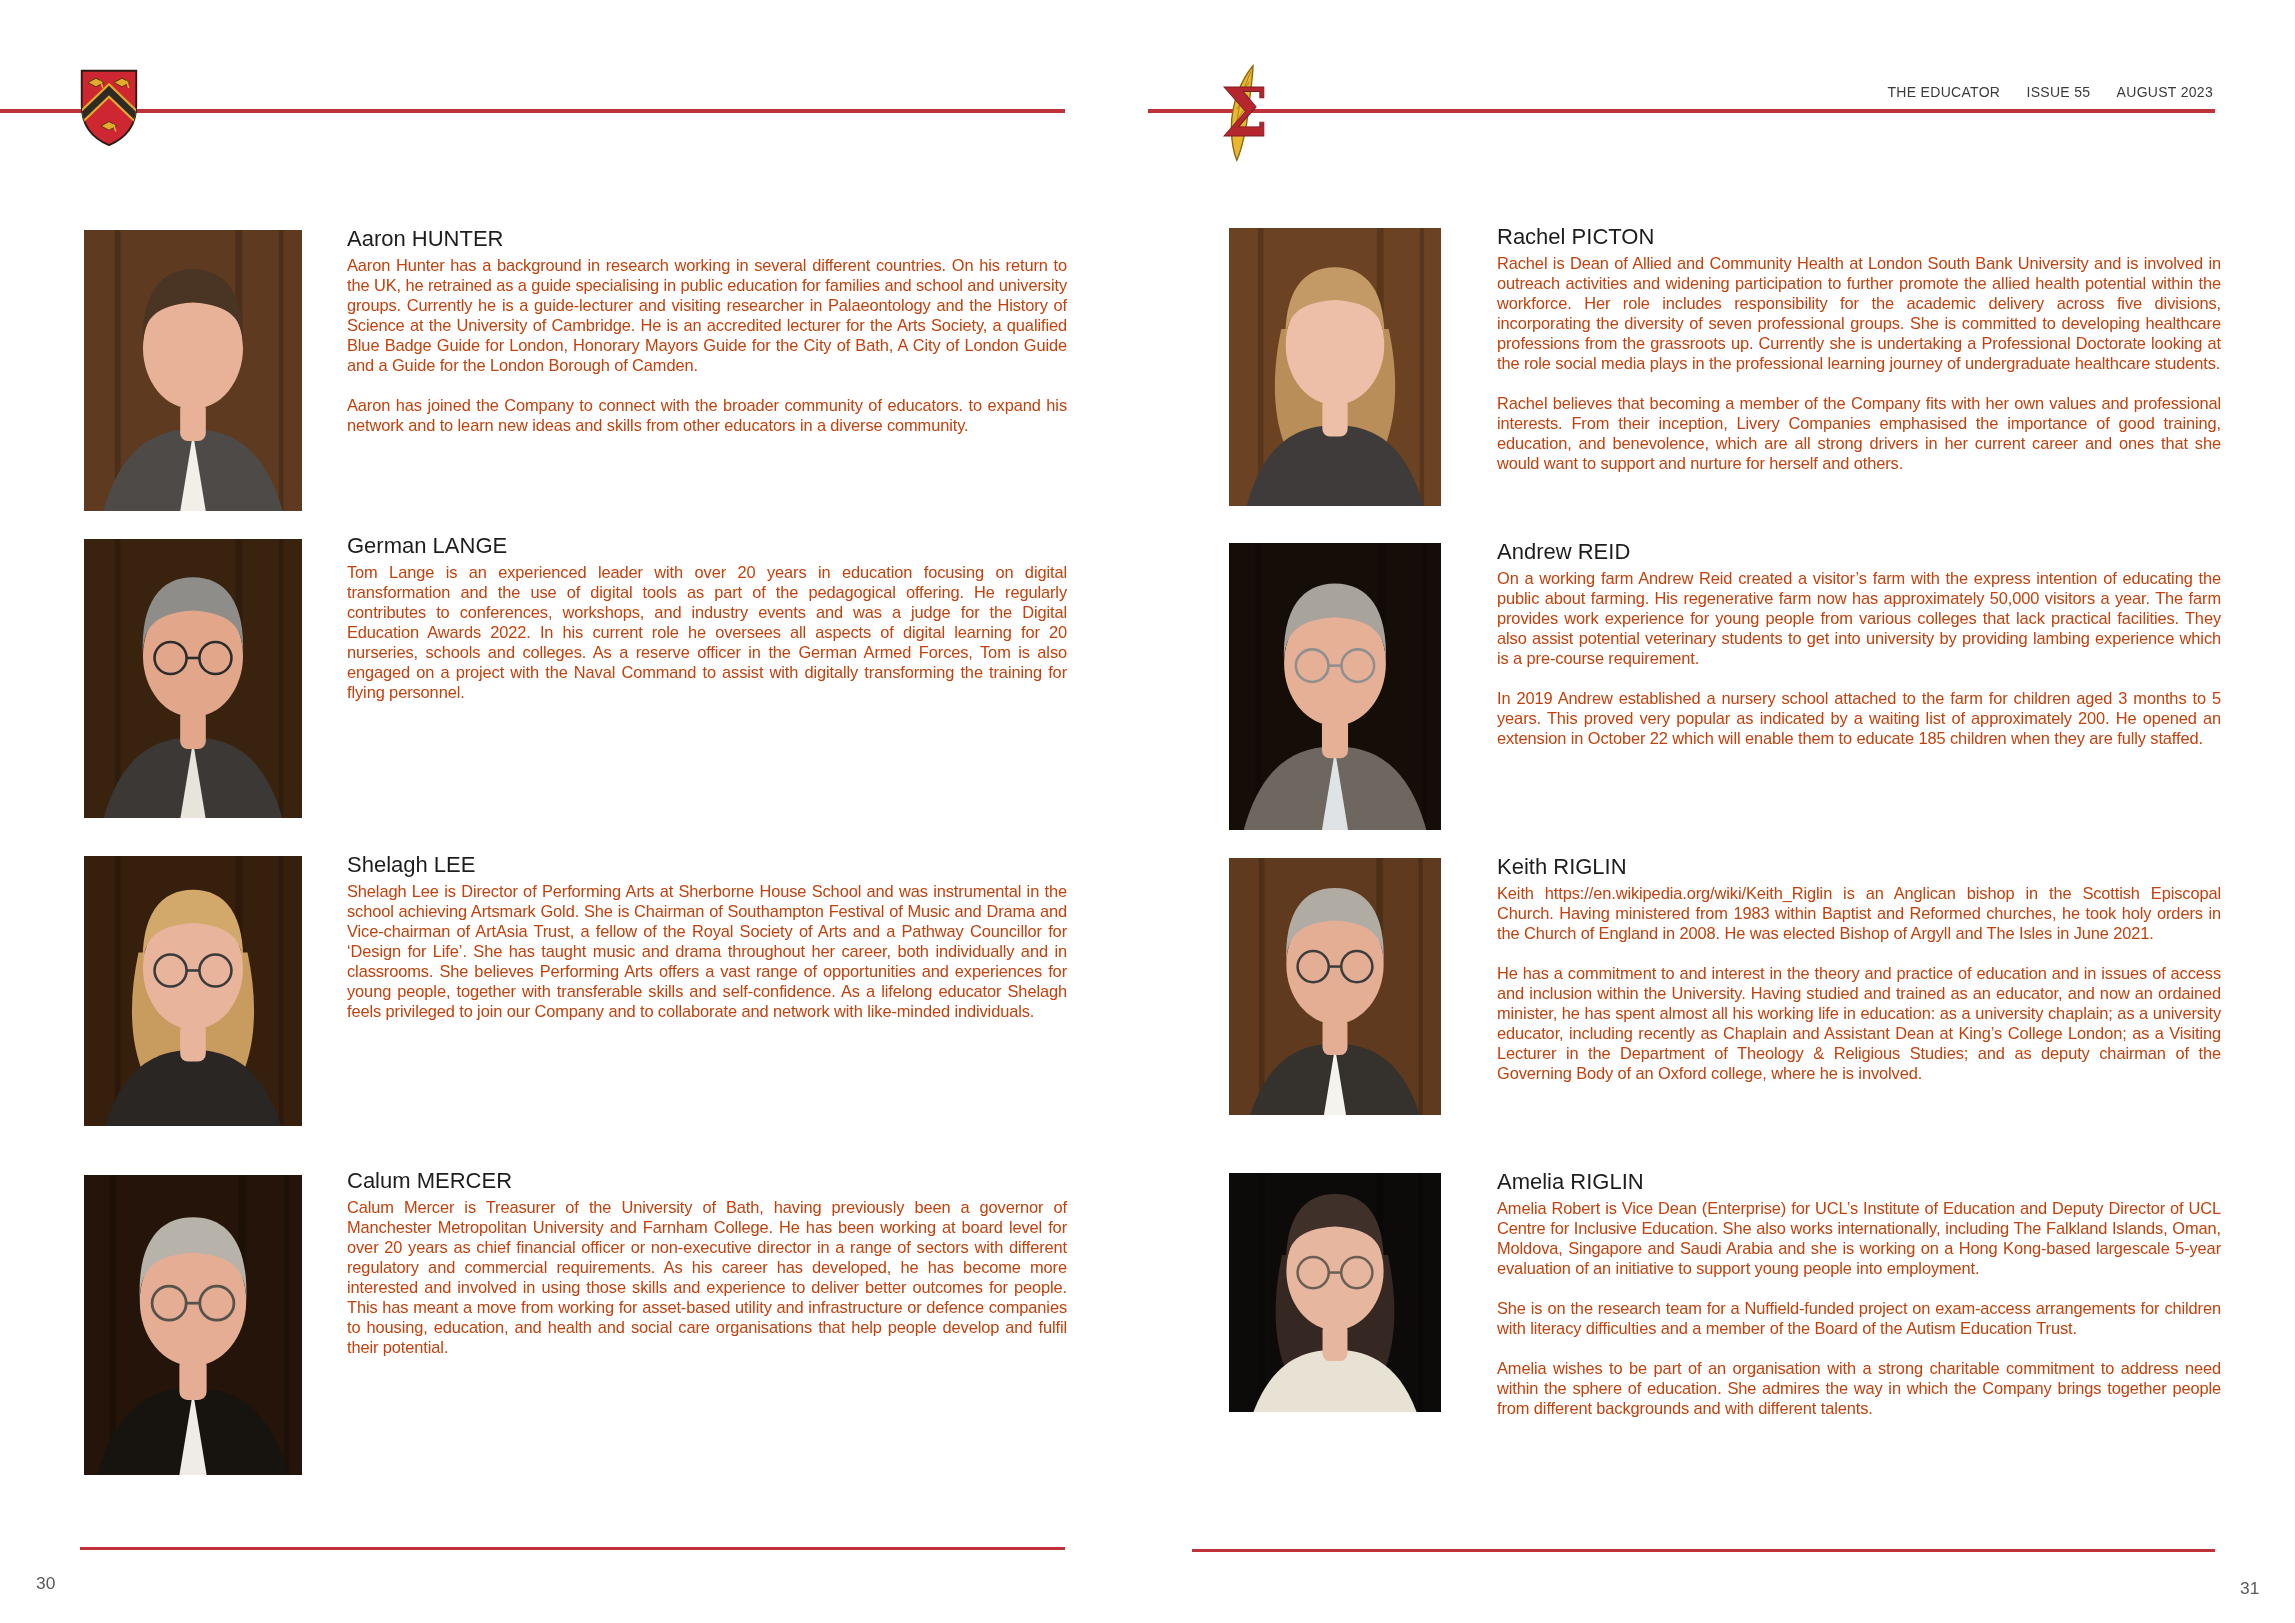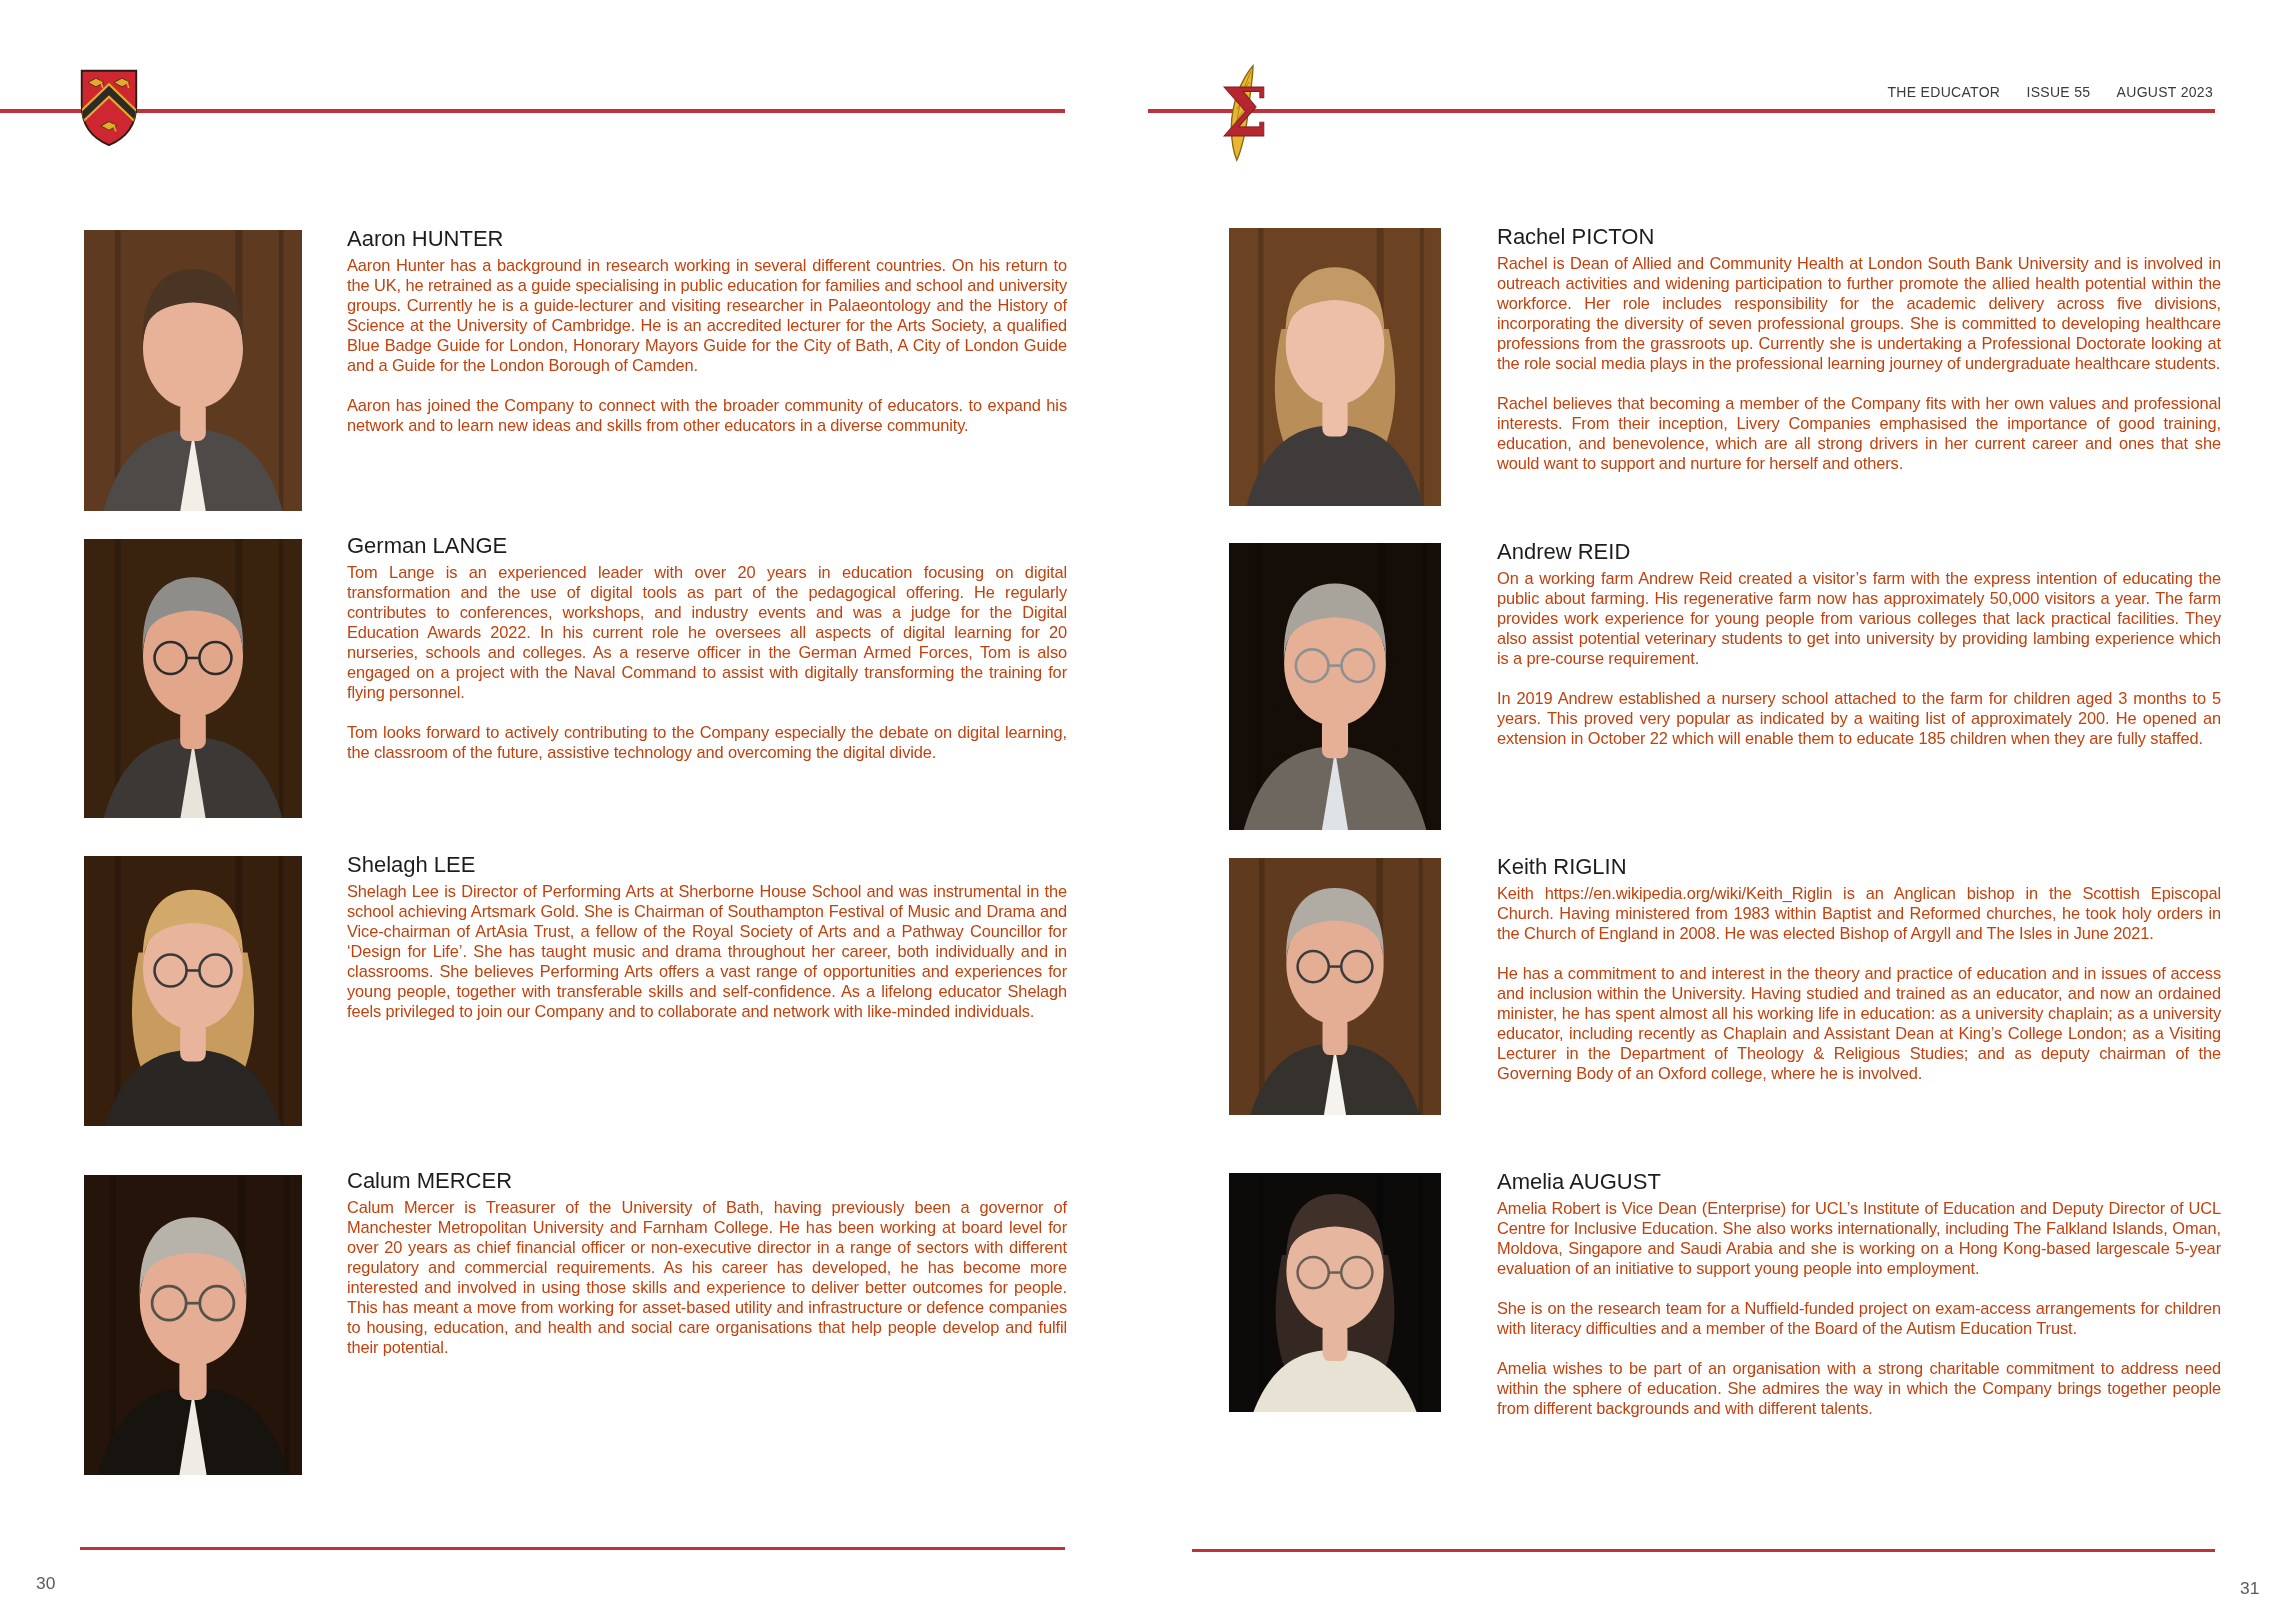--- a/index.html
+++ b/index.html
@@ -135,21 +135,20 @@
       <g fill="none" stroke-width="4" stroke="#2c2c2c">
         <circle cx="135" cy="188" r="25"></circle>
           <circle cx="205" cy="188" r="25"></circle>
           <line x1="160" y1="188" x2="180" y2="188"></line>
       </g>
     </svg>
   </figure>
   <div class="ptext txL txL2">
     <h3>German LANGE</h3>
     <p>Tom Lange is an experienced leader with over 20 years in education focusing on digital transformation and the use of digital tools as part of the pedagogical offering. He regularly contributes to conferences, workshops, and industry events and was a judge for the Digital Education Awards 2022. In his current role he oversees all aspects of digital learning for 20 nurseries, schools and colleges. As a reserve officer in the German Armed Forces, Tom is also engaged on a project with the Naval Command to assist with digitally transforming the training for flying personnel.</p>
-    <p>Tom looks forward to actively contributing to the Company especially the debate on digital learning, the classroom of the future, assistive technology and overcoming the digital divide.</p>
   </div>
 
   <figure class="photo phL phL3">
     <svg viewBox="0 0 340 440" preserveAspectRatio="xMidYMid slice">
       <rect width="340" height="440" fill="#371f0e"></rect>
       <g fill="#000000" opacity="0.18">
           <rect x="48" width="9" height="440"></rect>
           <rect x="236" width="11" height="440"></rect>
           <rect x="304" width="7" height="440"></rect>
         </g>
@@ -293,21 +292,21 @@
       <ellipse cx="170" cy="185" rx="78" ry="95" fill="#e7b69e"></ellipse>
       <path d="M92,185 C88,100 120,62 170,62 C220,62 252,100 248,185 C248,140 230,118 170,114 C110,118 92,140 92,185 Z" fill="#40302a"></path>
       <g fill="none" stroke-width="4" stroke="#6b5e55">
         <circle cx="135" cy="188" r="25"></circle>
           <circle cx="205" cy="188" r="25"></circle>
           <line x1="160" y1="188" x2="180" y2="188"></line>
       </g>
     </svg>
   </figure>
   <div class="ptext txR txR4">
-    <h3>Amelia AUGUST</h3>
+    <h3>Amelia RIGLIN</h3>
     <p>Amelia Robert is Vice Dean (Enterprise) for UCL’s Institute of Education and Deputy Director of UCL Centre for Inclusive Education. She also works internationally, including The Falkland Islands, Oman, Moldova, Singapore and Saudi Arabia and she is working on a Hong Kong-based largescale 5-year evaluation of an initiative to support young people into employment.</p>
     <p>She is on the research team for a Nuffield-funded project on exam-access arrangements for children with literacy difficulties and a member of the Board of the Autism Education Trust.</p>
     <p>Amelia wishes to be part of an organisation with a strong charitable commitment to address need within the sphere of education. She admires the way in which the Company brings together people from different backgrounds and with different talents.</p>
   </div>
 
   <div class="rule rule-bot-left"></div>
   <div class="rule rule-bot-right"></div>
   <div class="pagenum pn-left">30</div>
   <div class="pagenum pn-right">31</div>
 

